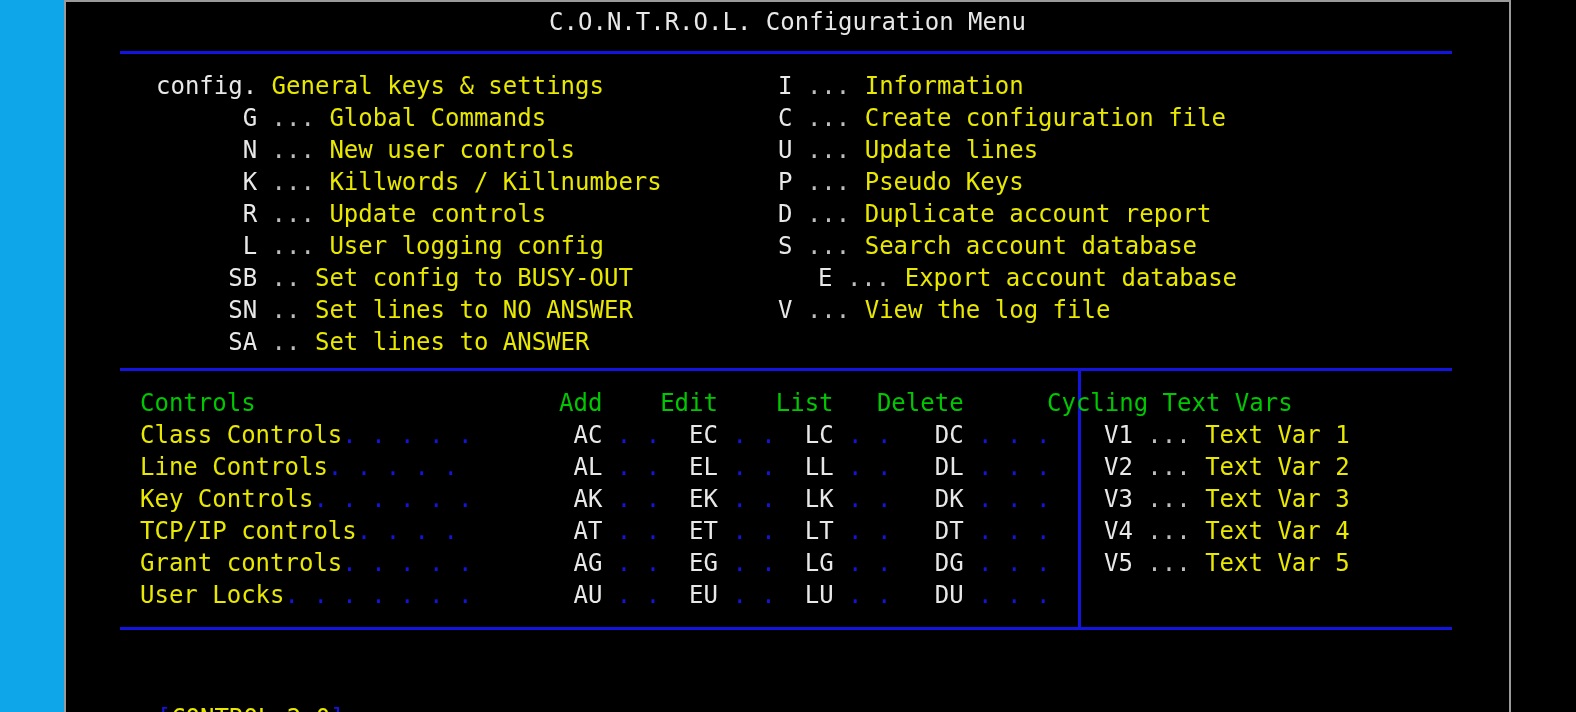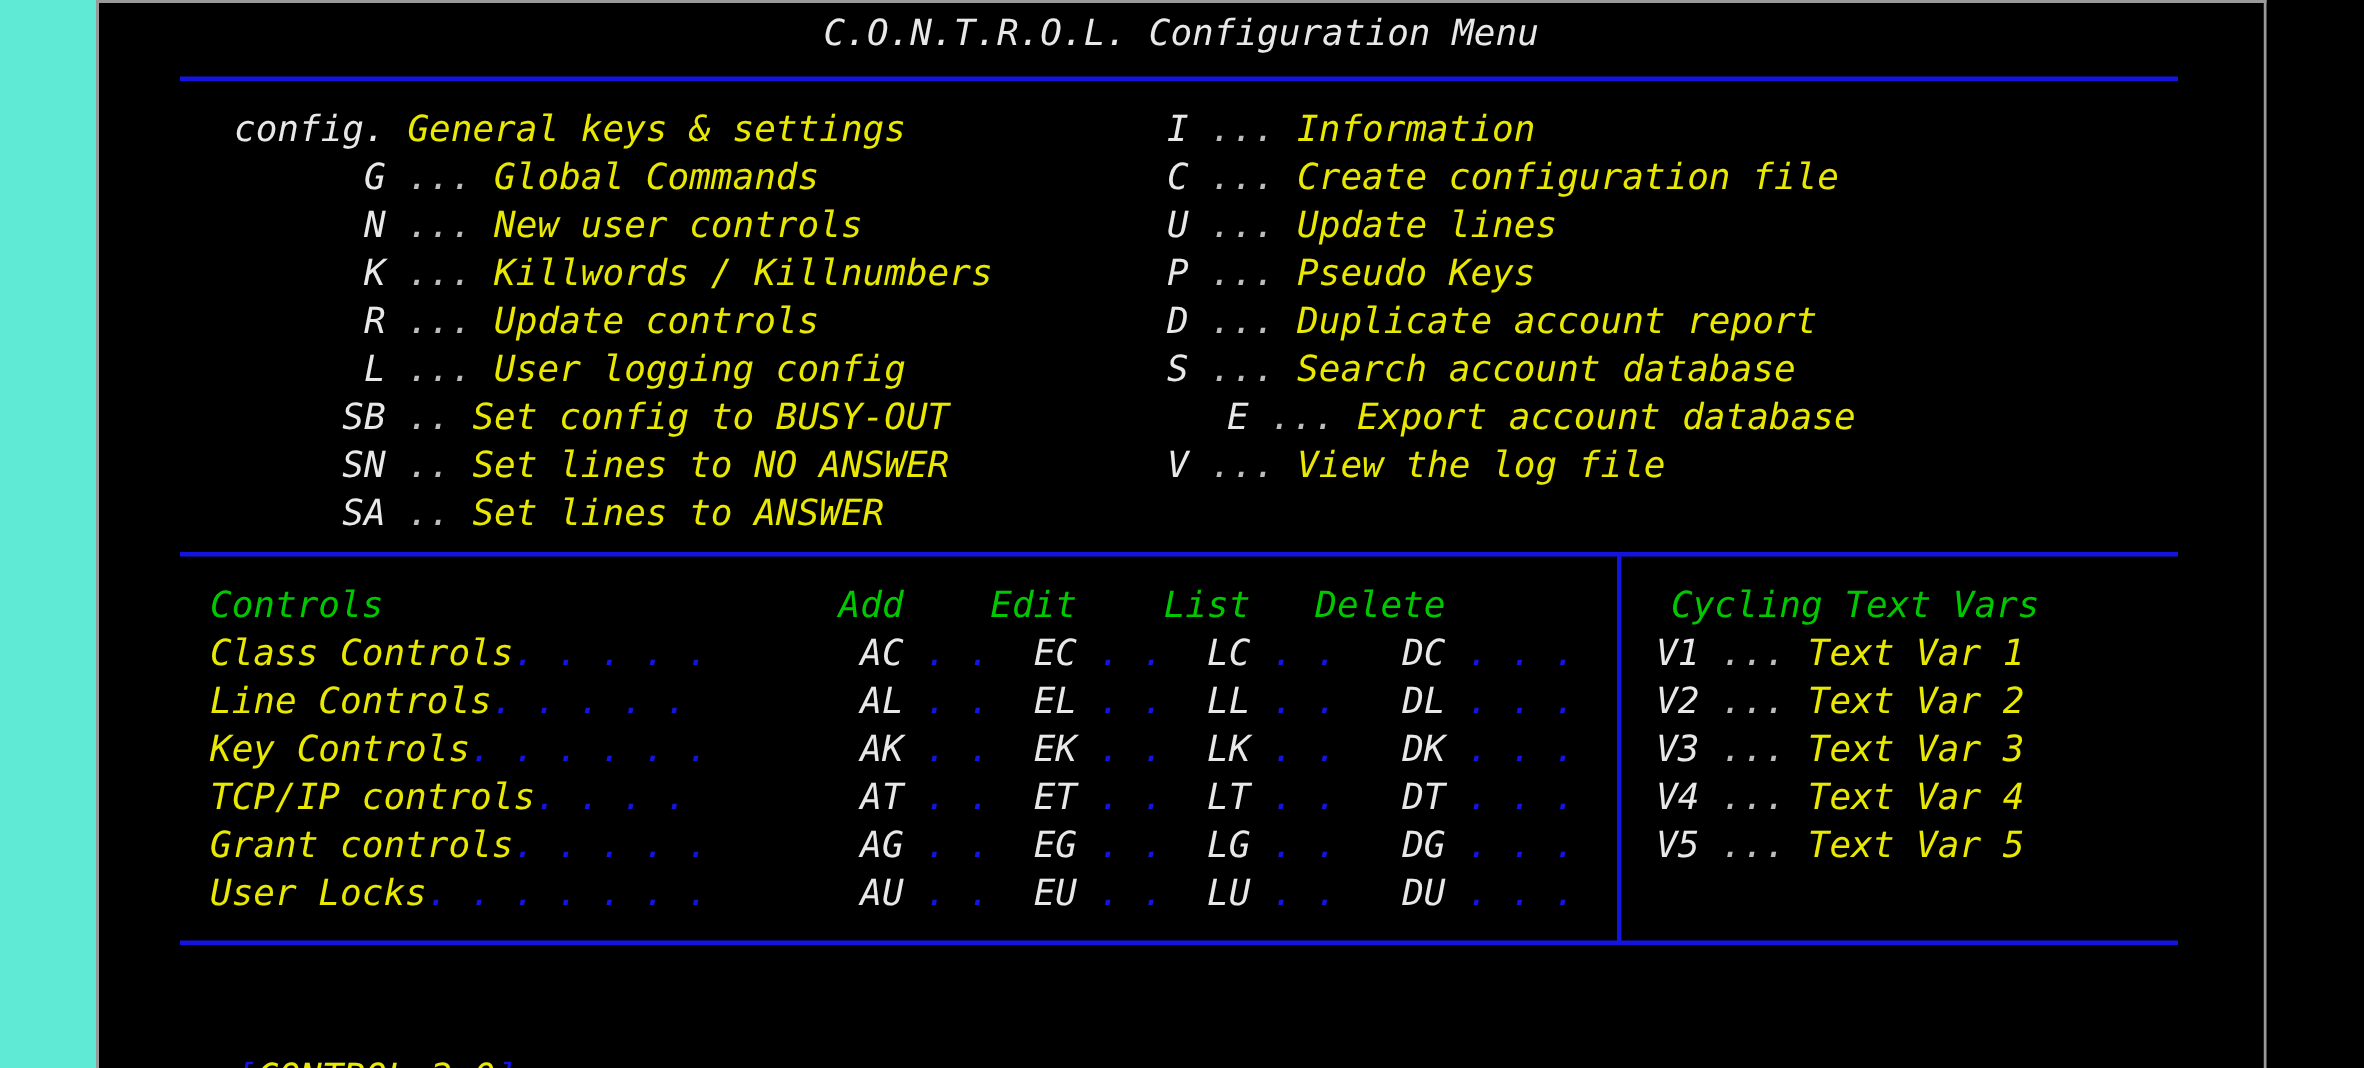--- a/index.html
+++ b/index.html
@@ -11,22 +11,21 @@
     width: 1576px;
     height: 712px;
     overflow: hidden;
     font-family: "DejaVu Sans Mono", "Liberation Mono", monospace;
   }
 
   #screen {
     position: relative;
     width: 1508px;
     height: 712px;
-    background: #5eead4;
-    font-style: italic;
+    background: #0ea5e9;
   }
 
   
   .win-border-left {
     position: absolute;
     left: 64px; top: 0; width: 2px; height: 712px;
     background: #9a9a9a;
   }
   .win-border-right {
     position: absolute;
@@ -145,21 +144,21 @@
         <div class="row" style="left: 74px; top: 449px;"><span class="k-yellow">Line Controls</span><span class="dots-blue">. . . . . </span><span class="k-white">       AL</span><span class="dots-blue"> . . </span><span class="k-white"> EL</span><span class="dots-blue"> . . </span><span class="k-white"> LL</span><span class="dots-blue"> . . </span><span class="k-white">  DL</span><span class="dots-blue"> . . .</span></div>
         <div class="row" style="left: 74px; top: 481px;"><span class="k-yellow">Key Controls</span><span class="dots-blue">. . . . . .</span><span class="k-white">       AK</span><span class="dots-blue"> . . </span><span class="k-white"> EK</span><span class="dots-blue"> . . </span><span class="k-white"> LK</span><span class="dots-blue"> . . </span><span class="k-white">  DK</span><span class="dots-blue"> . . .</span></div>
         <div class="row" style="left: 74px; top: 513px;"><span class="k-yellow">TCP/IP controls</span><span class="dots-blue">. . . . </span><span class="k-white">       AT</span><span class="dots-blue"> . . </span><span class="k-white"> ET</span><span class="dots-blue"> . . </span><span class="k-white"> LT</span><span class="dots-blue"> . . </span><span class="k-white">  DT</span><span class="dots-blue"> . . .</span></div>
         <div class="row" style="left: 74px; top: 545px;"><span class="k-yellow">Grant controls</span><span class="dots-blue">. . . . .</span><span class="k-white">       AG</span><span class="dots-blue"> . . </span><span class="k-white"> EG</span><span class="dots-blue"> . . </span><span class="k-white"> LG</span><span class="dots-blue"> . . </span><span class="k-white">  DG</span><span class="dots-blue"> . . .</span></div>
         <div class="row" style="left: 74px; top: 577px;"><span class="k-yellow">User Locks</span><span class="dots-blue">. . . . . . .</span><span class="k-white">       AU</span><span class="dots-blue"> . . </span><span class="k-white"> EU</span><span class="dots-blue"> . . </span><span class="k-white"> LU</span><span class="dots-blue"> . . </span><span class="k-white">  DU</span><span class="dots-blue"> . . .</span></div>
       </div>
 
     <div class="vrule" style="left:1012px; top:366px; height:262px;"></div>
 
     <div id="cyclevars-host">
-        <div class="row" style="left: 1048px; top: 385px; text-align: center;"><span class="k-green">Cycling Text Vars</span></div>
+        <div class="row" style="left: 981px; top: 385px; text-align: center;"><span class="k-green">Cycling Text Vars</span></div>
         <div class="row" style="left: 1038px; top: 417px;"><span class="k-white">V1</span><span class="dots-white"> ... </span><span class="k-yellow">Text Var 1</span></div>
         <div class="row" style="left: 1038px; top: 449px;"><span class="k-white">V2</span><span class="dots-white"> ... </span><span class="k-yellow">Text Var 2</span></div>
         <div class="row" style="left: 1038px; top: 481px;"><span class="k-white">V3</span><span class="dots-white"> ... </span><span class="k-yellow">Text Var 3</span></div>
         <div class="row" style="left: 1038px; top: 513px;"><span class="k-white">V4</span><span class="dots-white"> ... </span><span class="k-yellow">Text Var 4</span></div>
         <div class="row" style="left: 1038px; top: 545px;"><span class="k-white">V5</span><span class="dots-white"> ... </span><span class="k-yellow">Text Var 5</span></div>
       </div>
 
     <div class="rule" style="left:54px; top:625px; width:1332px;"></div>
 
     <div class="footer" style="top:668px;">

